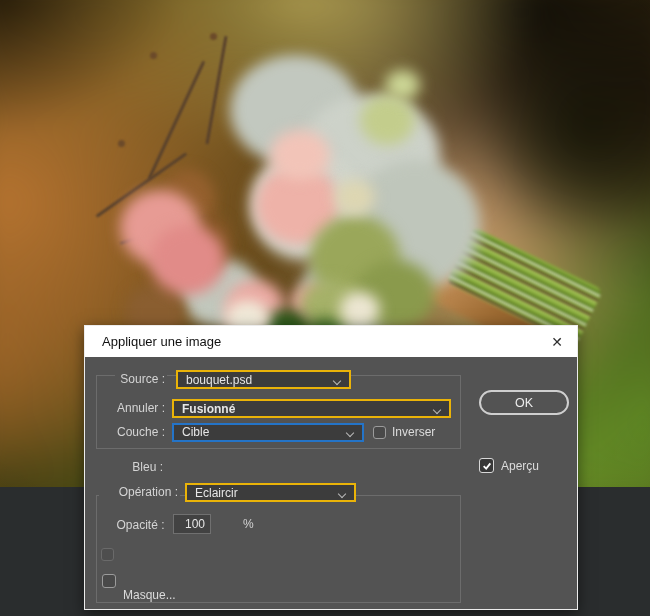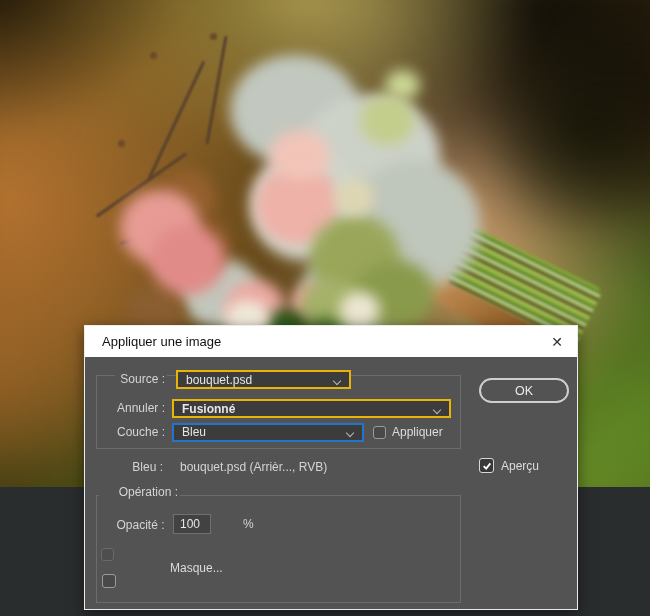--- a/index.html
+++ b/index.html
@@ -77,38 +77,38 @@
   .sel-source { left:91px;  top:13px;  width:175px; }
   .sel-calque { left:87px;  top:42px;  width:279px;font-weight:bold; }
   .sel-couche { left:87px;  top:66px;  width:192px; border:2px solid #2474c8; line-height:15px; }
   .sel-oper   { left:100px; top:126px; width:171px; }
   .chev { position:absolute; right:9px; top:6px; width:6px; height:6px;
     border-right:1.5px solid #b9b9b9; border-bottom:1.5px solid #b9b9b9; transform:rotate(45deg); }
   .sel-couche .chev { top:5px; }
   .static-val { position:absolute; left:95px; top:101px; height:19px; line-height:19px; color:#d4d4d4; }
   .numinput { position:absolute; left:88px; top:157px; width:38px; height:20px;
     background:#424242; border:1px solid #707070; color:#e6e6e6; font-size:12px;
-    font-family:"Liberation Sans","DejaVu Sans",sans-serif; padding-left:6px; }
+    font-family:"Liberation Sans","DejaVu Sans",sans-serif; padding-left:6px;text-align:center; }
   .unit { position:absolute; left:158px; top:158px; height:19px; line-height:19px; }
   .checkbox { position:absolute; width:13px; height:13px; border:1px solid #9b9b9b;
     border-radius:3px; background:#494949; }
   .cb-inverser { left:288px; top:69px; }
   .cb-conserver { left:16px; top:191px; border-color:#6a6a6a; background:#4e4e4e; }
   .cb-masque { left:17px; top:217px; width:14px; height:14px; }
   .cb-apercu { left:394px; top:101px; width:15px; height:15px; background:#383838;
     border-color:#d8d8d8; display:flex; align-items:center; justify-content:center; }
   .cblabel { position:absolute; height:15px; line-height:15px; color:#dcdcdc; white-space:nowrap; }
   .lab-inverser { left:307px; top:68px; }
   .lab-conserver { left:39px; top:191px; color:#7d7d7d; }
-  .lab-masque { left:38px; top:204px;margin-left:47px; }
+  .lab-masque { left:38px; top:231px; }
   .lab-apercu { left:416px; top:102px; }
   .btn { position:absolute; left:394px; width:90px; height:25px; border:2px solid #cfcfcf;
     border-radius:13px; color:#ececec; font-size:12.5px;
     display:flex; align-items:center; justify-content:center; background:transparent; cursor:default; }
-  .btn-ok { top:21px; }
+  .btn-ok { top:33px; }
   .btn-annuler { top:55px; height:24px; }
 </style>
 </head>
 <body>
 
 <div class="screen">
 
   <div class="photo">
     <div class="bokeh"></div>
 
@@ -174,30 +174,33 @@
       </div>
 
       <span class="lbl lbl-calque">Annuler :</span>
       <div class="select sel-calque">
         <span>Fusionné</span>
         <span class="chev"></span>
       </div>
 
       <span class="lbl lbl-couche">Couche :</span>
       <div class="select sel-couche">
-        <span>Bleu</span>
+        <span>Cible</span>
         <span class="chev"></span>
       </div>
       <div class="checkbox cb-inverser"></div>
-      <span class="cblabel lab-inverser">Appliquer</span>
+      <span class="cblabel lab-inverser">Inverser</span>
 
       <span class="lbl lbl-cible">Bleu :</span>
-      <span class="static-val">bouquet.psd (Arrièr..., RVB)</span>
 
       <span class="lbl lbl-oper">Opération :</span>
+      <div class="select sel-oper">
+        <span>Eclaircir</span>
+        <span class="chev"></span>
+      </div>
 
       <span class="lbl lbl-opac">Opacité :</span>
       <input class="numinput" value="100" style="">
       <span class="unit">%</span>
 
       <div class="checkbox cb-conserver"></div>
 
       <div class="checkbox cb-masque"></div>
       <span class="cblabel lab-masque">Masque...</span>
 

